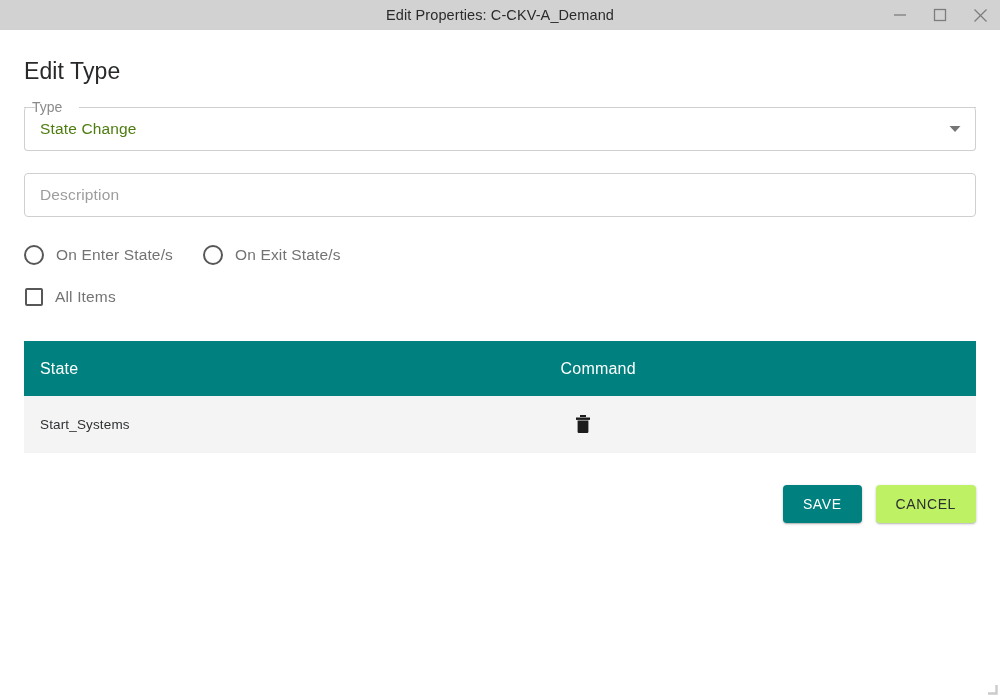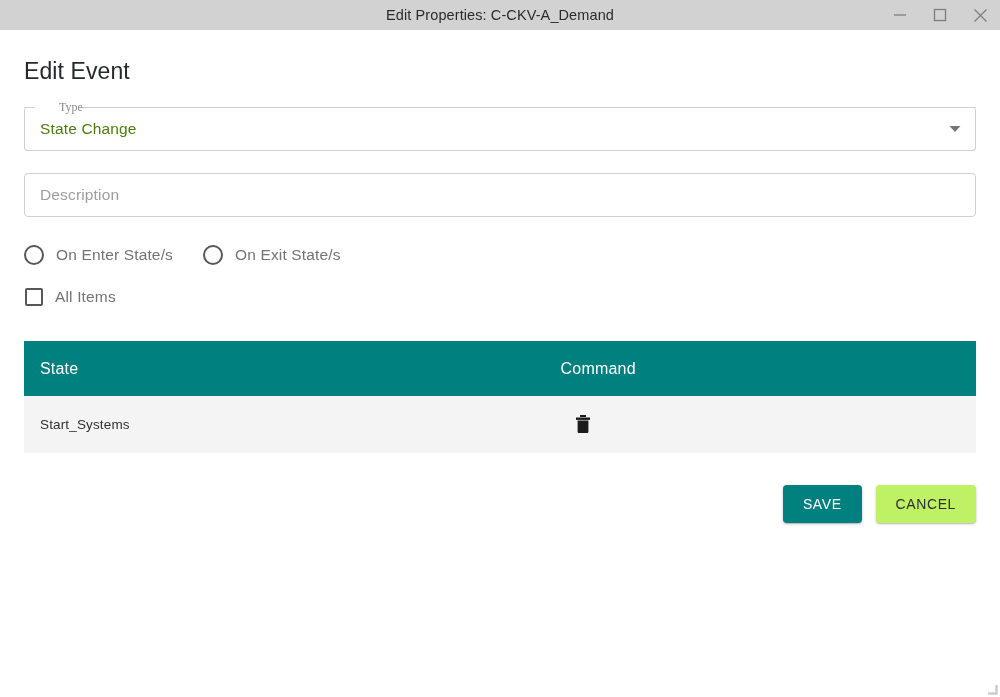--- a/index.html
+++ b/index.html
@@ -117,28 +117,27 @@
     background: transparent;
   }
   .field.notched .notch-trail {
     flex: 1;
     height: 1px;
     background: #cfcfcf;
   }
   .field .float-label {
     position: absolute;
     top: -8px;
-    left: 31px;
-    font-size: 12px;
+    left: 4px;
+    font-size: 14px;
     line-height: 16px;
     color: #8a8a8a;
     background: transparent;
     padding: 0 4px;
     white-space: nowrap;
-    font-family: Liberation Serif, serif;
   }
   .field .value {
     position: absolute;
     left: 16px;
     right: 44px;
     top: 0;
     bottom: 0;
     display: flex;
     align-items: center;
     font-size: 15.5px;
@@ -312,21 +311,21 @@
             <line x1="1.5" y1="1.5" x2="13.5" y2="13.5" stroke="#7d7d7d" stroke-width="1.3"></line>
             <line x1="13.5" y1="1.5" x2="1.5" y2="13.5" stroke="#7d7d7d" stroke-width="1.3"></line>
           </svg>
         </span>
       </div>
     </div>
   </div>
 
   <div class="content">
 
-    <h1 class="page-title">Edit Event</h1>
+    <h1 class="page-title">Edit Type</h1>
 
     <div class="field notched">
       <div class="outline"></div>
       <div class="notch-row">
         <span class="notch-lead"></span>
         <span class="notch-gap" style="width:44px"></span>
         <span class="notch-trail"></span>
       </div>
       <span class="float-label">Type</span>
       <span class="value">State Change</span>

